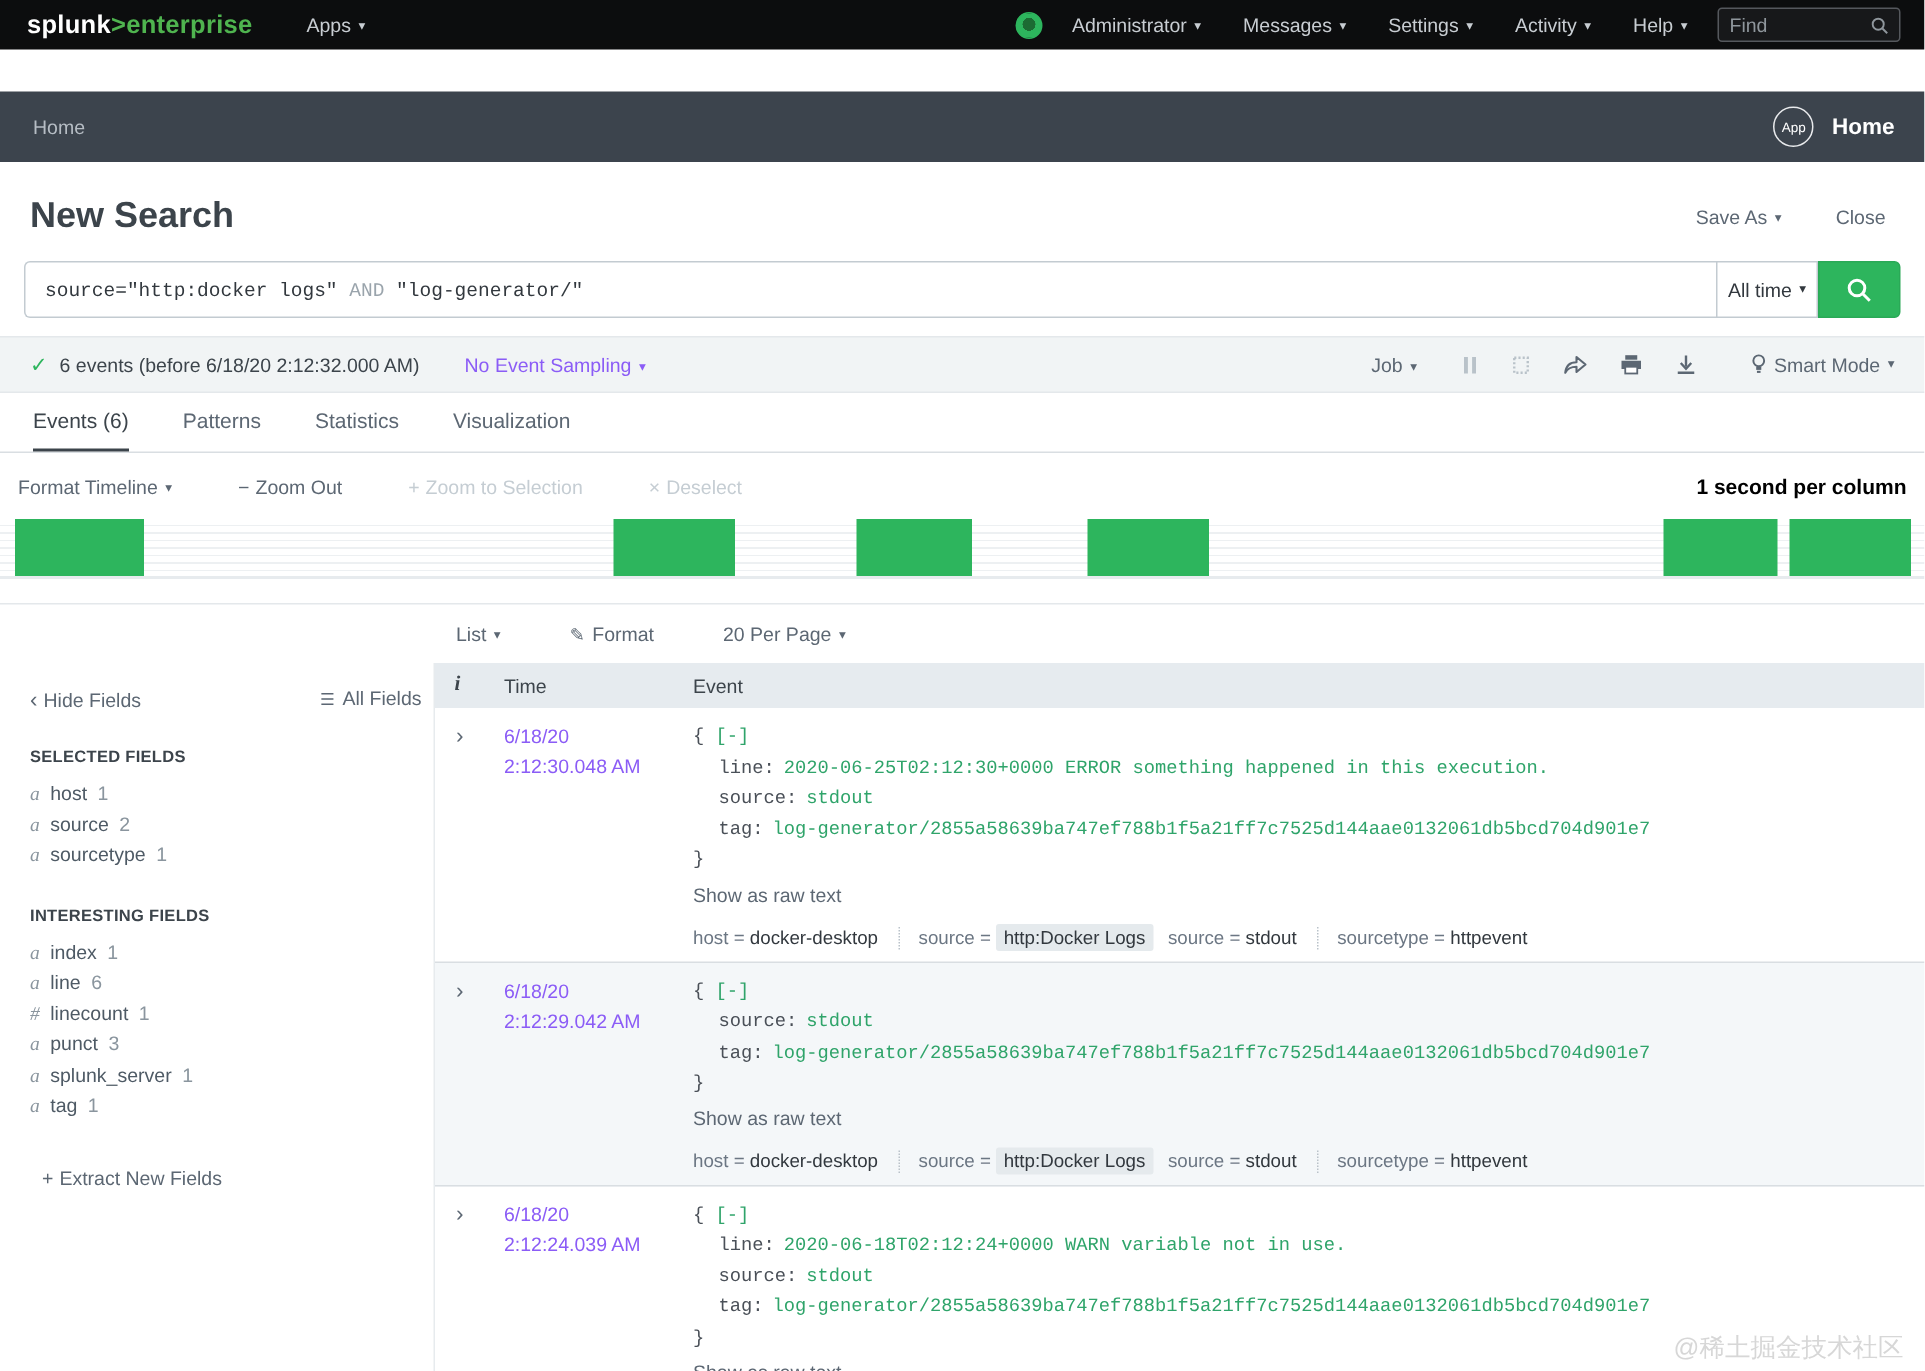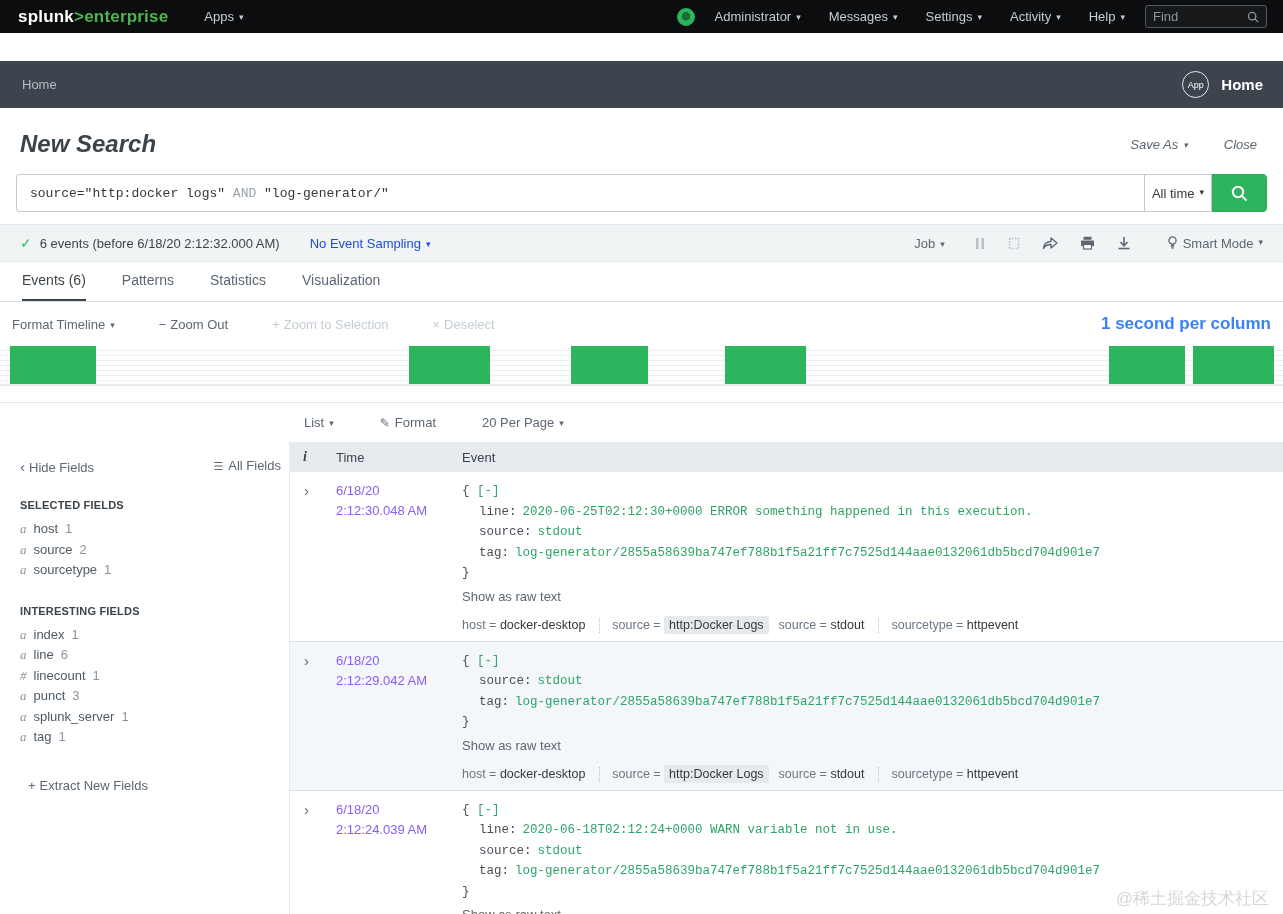--- a/index.html
+++ b/index.html
@@ -29,59 +29,59 @@
 
   
   .appbar { height:47px; background:#3c444d; display:flex; align-items:center;margin-top:28px; }
   .breadcrumb { color:#b6bdc4; margin-left:22px; }
   .appbar-right { margin-left:auto; display:flex; align-items:center; margin-right:20px; }
   .app-badge { width:27px; height:27px; border:1px solid #e8eaec; border-radius:50%; color:#fff;
                font-size:9px; display:flex; align-items:center; justify-content:center; }
   .app-name { color:#fff; font-size:15px; font-weight:bold; margin-left:12px; }
 
   
-  .page-header { display:flex; align-items:center; padding:22px 26px 16px 20px;font-style:italic; }
+  .page-header { display:flex; align-items:center; padding:22px 26px 16px 20px; }
   .page-title { font-size:24px; font-weight:600; color:#3c444b; }
   .header-actions { margin-left:auto; display:flex; align-items:center; gap:36px; color:#5c6773; }
   .header-actions > div { cursor:pointer; }
 
   
   .search-row { display:flex; margin:0 16px; height:38px; }
   .search-input { flex:1; border:1px solid #c3cbd1; border-right:none; border-radius:4px 0 0 4px;
                   display:flex; align-items:center; padding:0 13px; background:#fff;
                   font-family:"Liberation Mono","DejaVu Sans Mono",monospace; font-size:13px; color:#32383e; white-space:pre; }
   .query-op { color:#9aa4ac; }
   .time-picker { width:68px; border:1px solid #c3cbd1; display:flex; align-items:center; justify-content:center;
                  background:#fff; color:#32383e; cursor:pointer; white-space:nowrap; padding:0 6px; }
   .search-btn { width:55px; background:#2db55d; border:1px solid #2aa957; border-radius:0 4px 4px 0;
                 display:flex; align-items:center; justify-content:center; cursor:pointer; }
 
   
   .jobbar { margin-top:12px; height:38px; background:#f1f4f5; border-top:1px solid #e4e8eb; border-bottom:1px solid #e4e8eb;
             display:flex; align-items:center; padding:0 20px; color:#3c444b; }
   .check-icon { color:#2db55d; margin-right:8px; font-size:14px; }
-  .sampling { margin-left:30px; color:#1d4ed8; cursor:pointer; }
+  .sampling { margin-left:30px; color:#8b5cf6; cursor:pointer; }
   .job-controls { margin-left:auto; display:flex; align-items:center; }
   .job-label { color:#5c6773; cursor:pointer; margin-right:18px; }
   .job-icon { margin:0 11px; display:flex; align-items:center; cursor:pointer; }
   .job-icon svg { display:block; }
   .smart-mode { display:flex; align-items:center; color:#5c6773; margin-left:26px; cursor:pointer; }
   .smart-mode svg { margin-right:6px; }
 
   
   .tabs { display:flex; align-items:flex-end; padding:0 22px; height:40px; border-bottom:1px solid #d9dee2; gap:36px; }
   .tab { padding-bottom:11px; font-size:14px; color:#5c6773; cursor:pointer; border-bottom:2px solid transparent; }
   .tab.active { color:#3c444b; border-bottom-color:#3c444b; }
 
   
   .timeline-controls { display:flex; align-items:center; height:44px; padding:0 12px; color:#5c6773; }
   .tc-item { margin-right:44px; cursor:pointer; white-space:nowrap; }
   .tc-item .tc-icon { margin-right:4px; }
   .tc-item.disabled { color:#c5cdd3; cursor:default; }
-  .scale-label { margin-left:auto; margin-right:0; color:#3b82f6; font-weight:bold; font-size:17px; }
+  .scale-label { margin-left:auto; margin-right:0; color:#000000; font-weight:bold; font-size:14px; }
   .timeline-chart { position:relative; height:40px;
       background:repeating-linear-gradient(to bottom, #fff 0 4px, #edf0f2 4px 5px);
       border-bottom:2px solid #e7ebee; }
   .tl-bar { position:absolute; top:0; bottom:0; background:#2db55d; }
 
   
   .results-toolbar { margin-top:16px; border-top:1px solid #e4e8eb; height:40px; display:flex; align-items:center;
                      padding-left:304px; color:#5c6773; }
   .rt-item { margin-right:46px; cursor:pointer; white-space:nowrap; }
   .rt-item .pencil { margin-right:5px; font-size:12px; }

